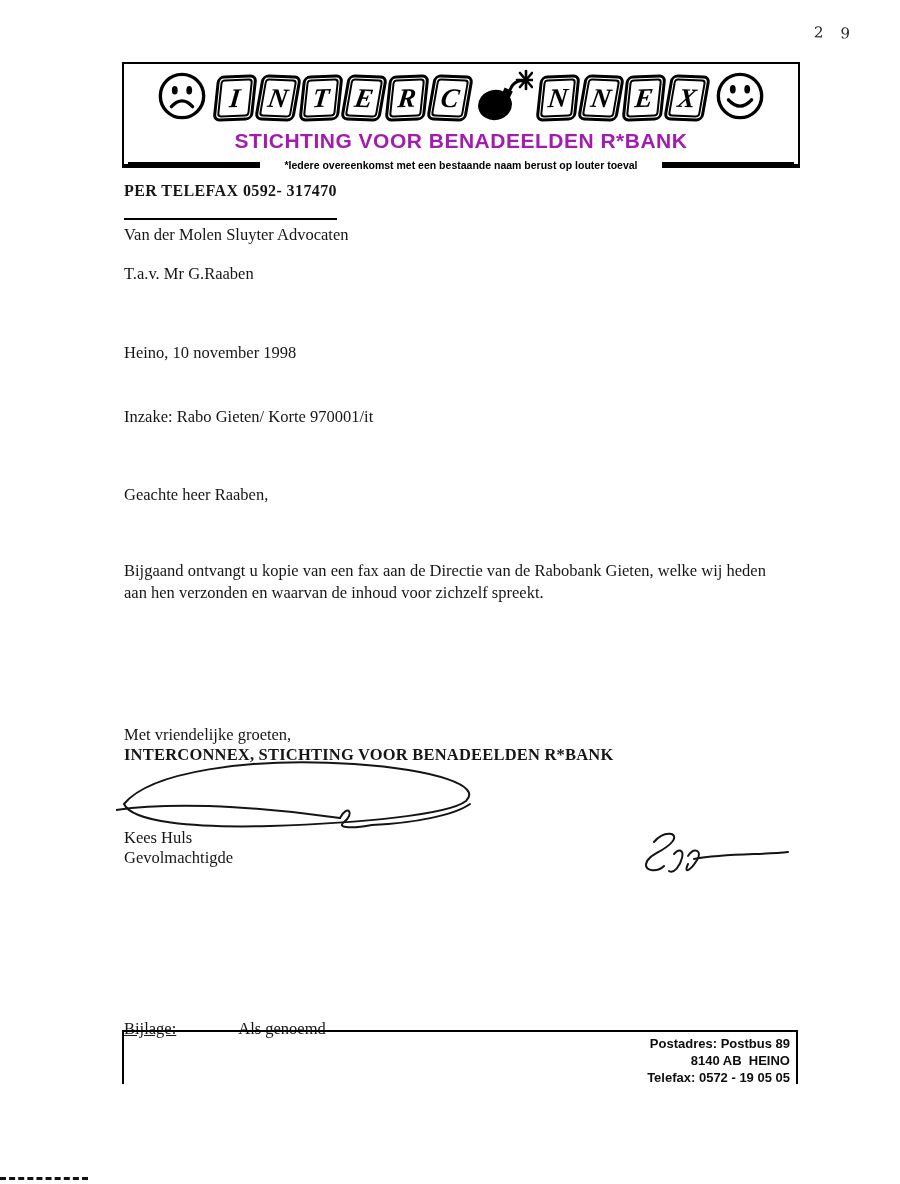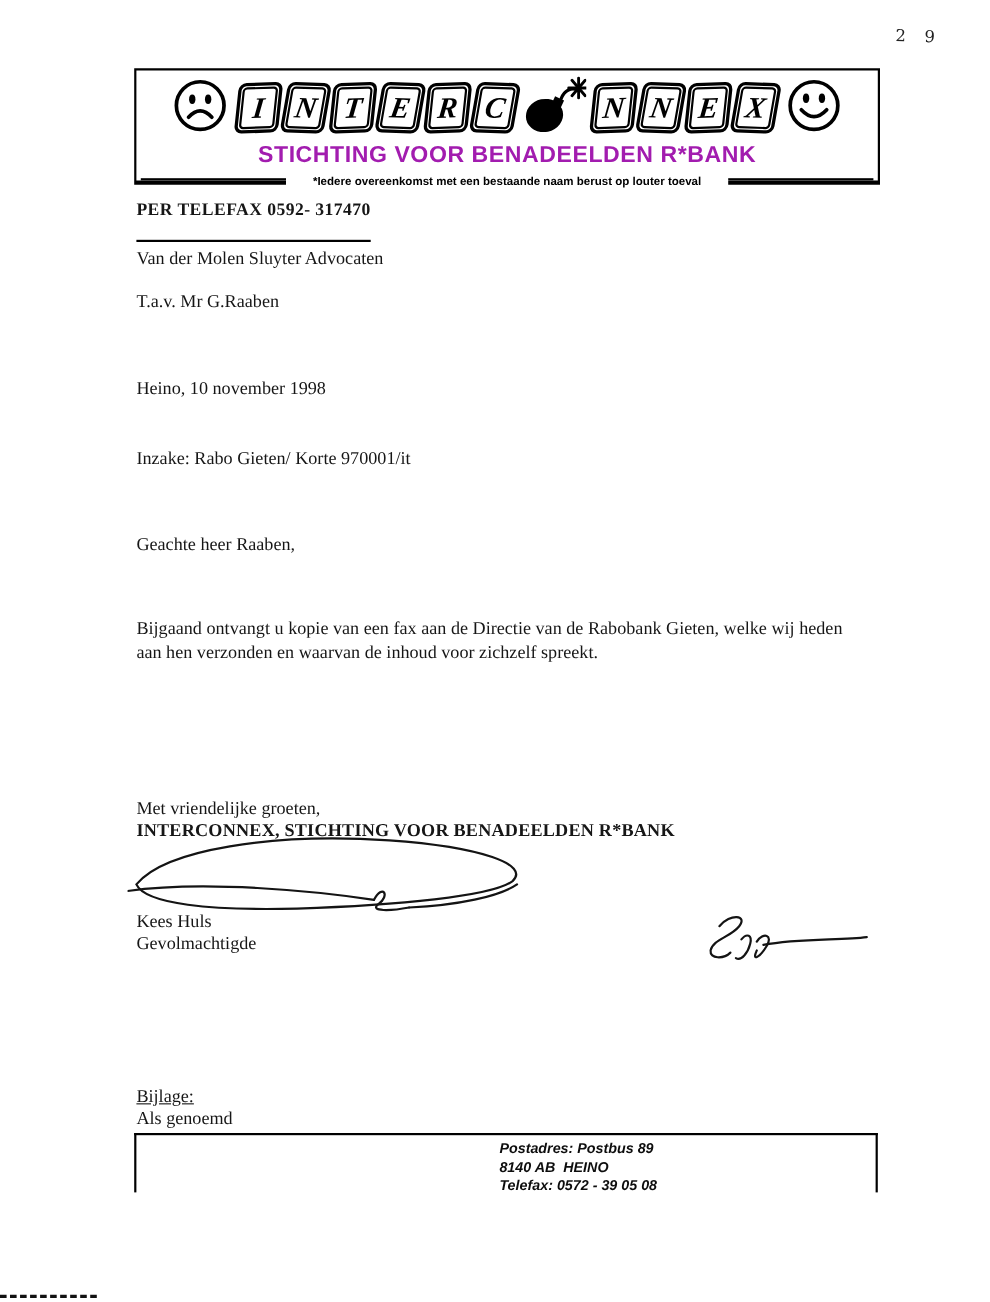--- a/index.html
+++ b/index.html
@@ -62,21 +62,21 @@
   }
   
   .footer-rule{position:absolute;left:122px;top:1030px;width:676px;border-top:2px solid #000;}
   .footer-vline-l{position:absolute;left:122px;top:1030px;height:54px;border-left:2px solid #000;}
   .footer-vline-r{position:absolute;left:796px;top:1030px;height:54px;border-left:2px solid #000;}
   .footer-col{
     position:absolute;top:1035px;font-family:"Liberation Sans",sans-serif;
     font-weight:bold;font-size:13px;line-height:17px;color:#0d0d0d;white-space:pre;
   }
   .footer-left{left:130px;}
-  .footer-right{left:454px;width:320px;text-align:left;font-style:italic;}
+  .footer-right{left:470px;width:320px;text-align:right;}
   
   .corner-dashes{position:absolute;left:0;top:1177px;width:88px;border-top:3px dashed #111;}
 </style>
 </head>
 <body>
 
 <div class="page">
 
   <div class="pagenum">2 9</div>
 
@@ -182,25 +182,25 @@
 
   <div class="sig" style="left:626px;top:830px;">
     <svg width="172" height="48" viewBox="0 0 172 48">
       <path d="M 28 12 C 38 0, 54 2, 46 12 C 38 22, 22 24, 20 34 C 19 42, 32 42, 38 36"></path>
       <path d="M 48 24 C 53 18, 58 20, 56 28 C 54 36, 48 44, 43 41"></path>
       <path d="M 62 26 C 68 17, 77 20, 71 30 C 65 40, 57 45, 62 34"></path>
       <path d="M 68 29 C 100 23, 138 25, 162 22"></path>
     </svg>
   </div>
 
-  <div class="abs bijlage-row" style="top:987px;flex-direction:column;">
+  <div class="abs bijlage-row" style="top:1019px;">
     <span class="bijlage-label">Bijlage:</span>
     <span>Als genoemd</span>
   </div>
 
   <div class="footer-rule"></div>
   <div class="footer-vline-l"></div>
   <div class="footer-vline-r"></div>
-  <div class="footer-col footer-right" id="footer-right"><div>Postadres: Postbus 89</div><div>8140 AB  HEINO</div><div>Telefax: 0572 - 39 05 08</div></div>
+  <div class="footer-col footer-right" id="footer-right"><div>Postadres: Postbus 89</div><div>8140 AB  HEINO</div><div>Telefax: 0572 - 19 05 05</div></div>
 
   <div class="corner-dashes"></div>
 
 </div>
 
 </body></html>

